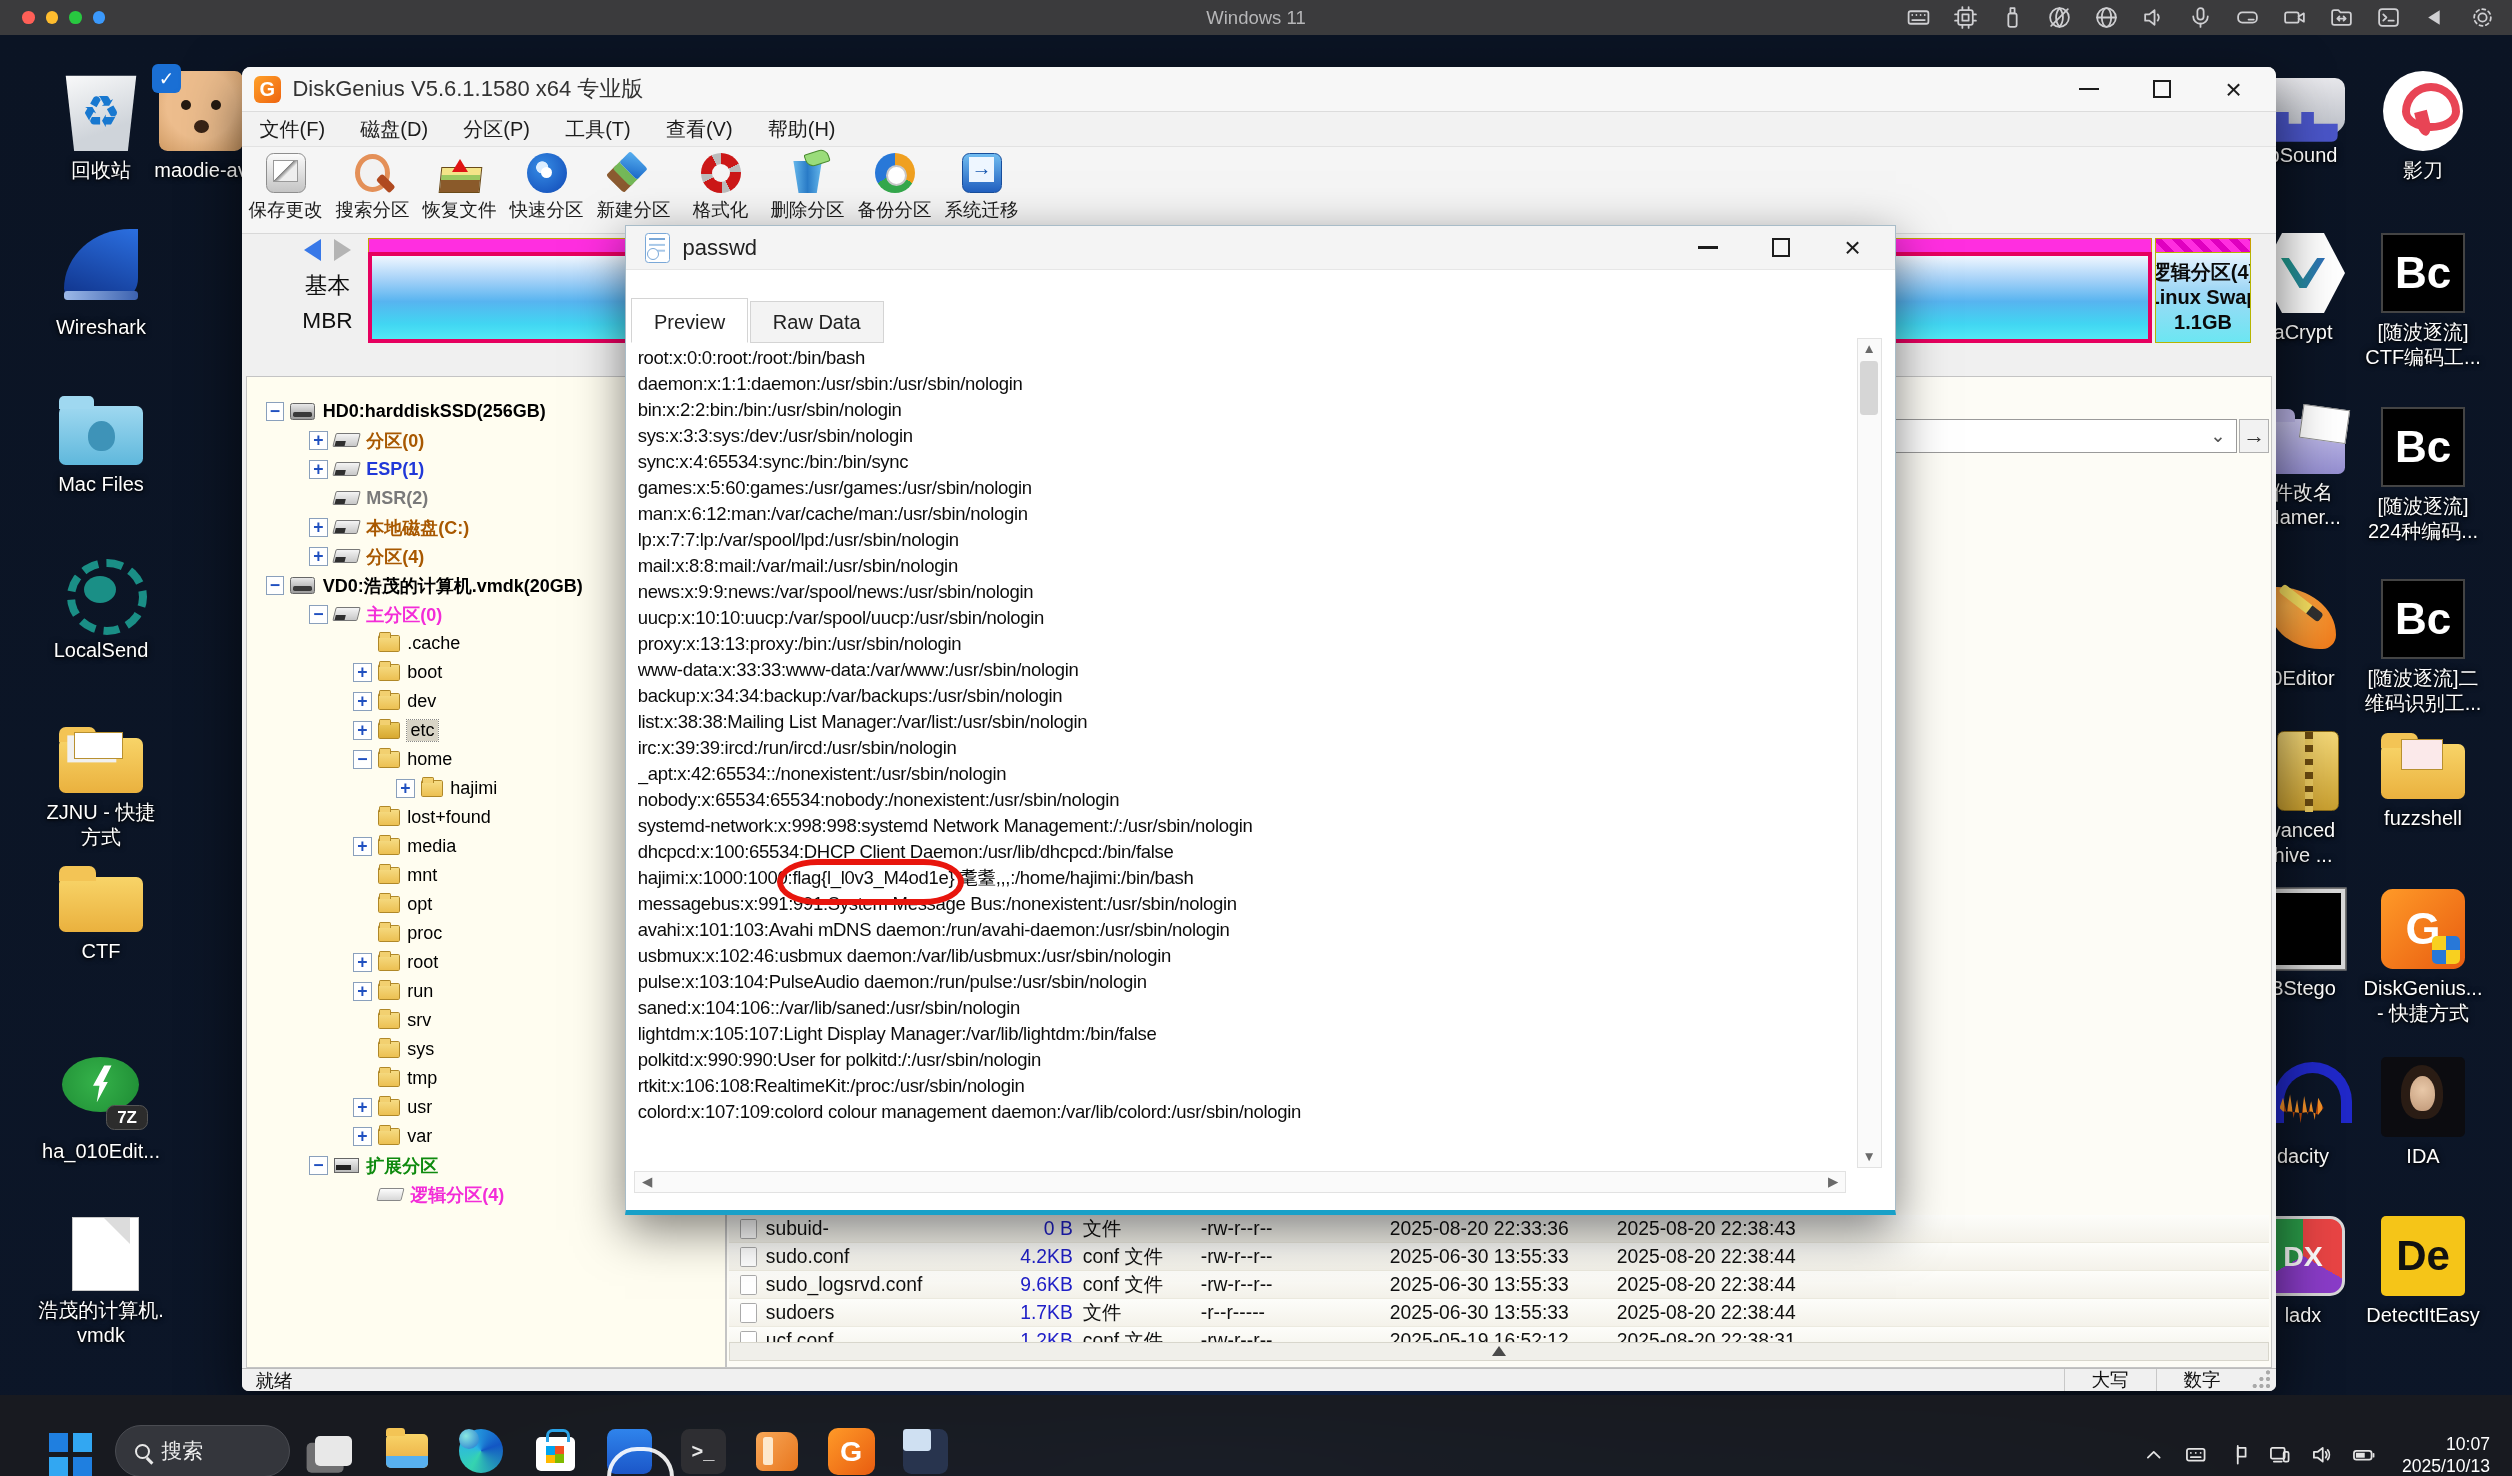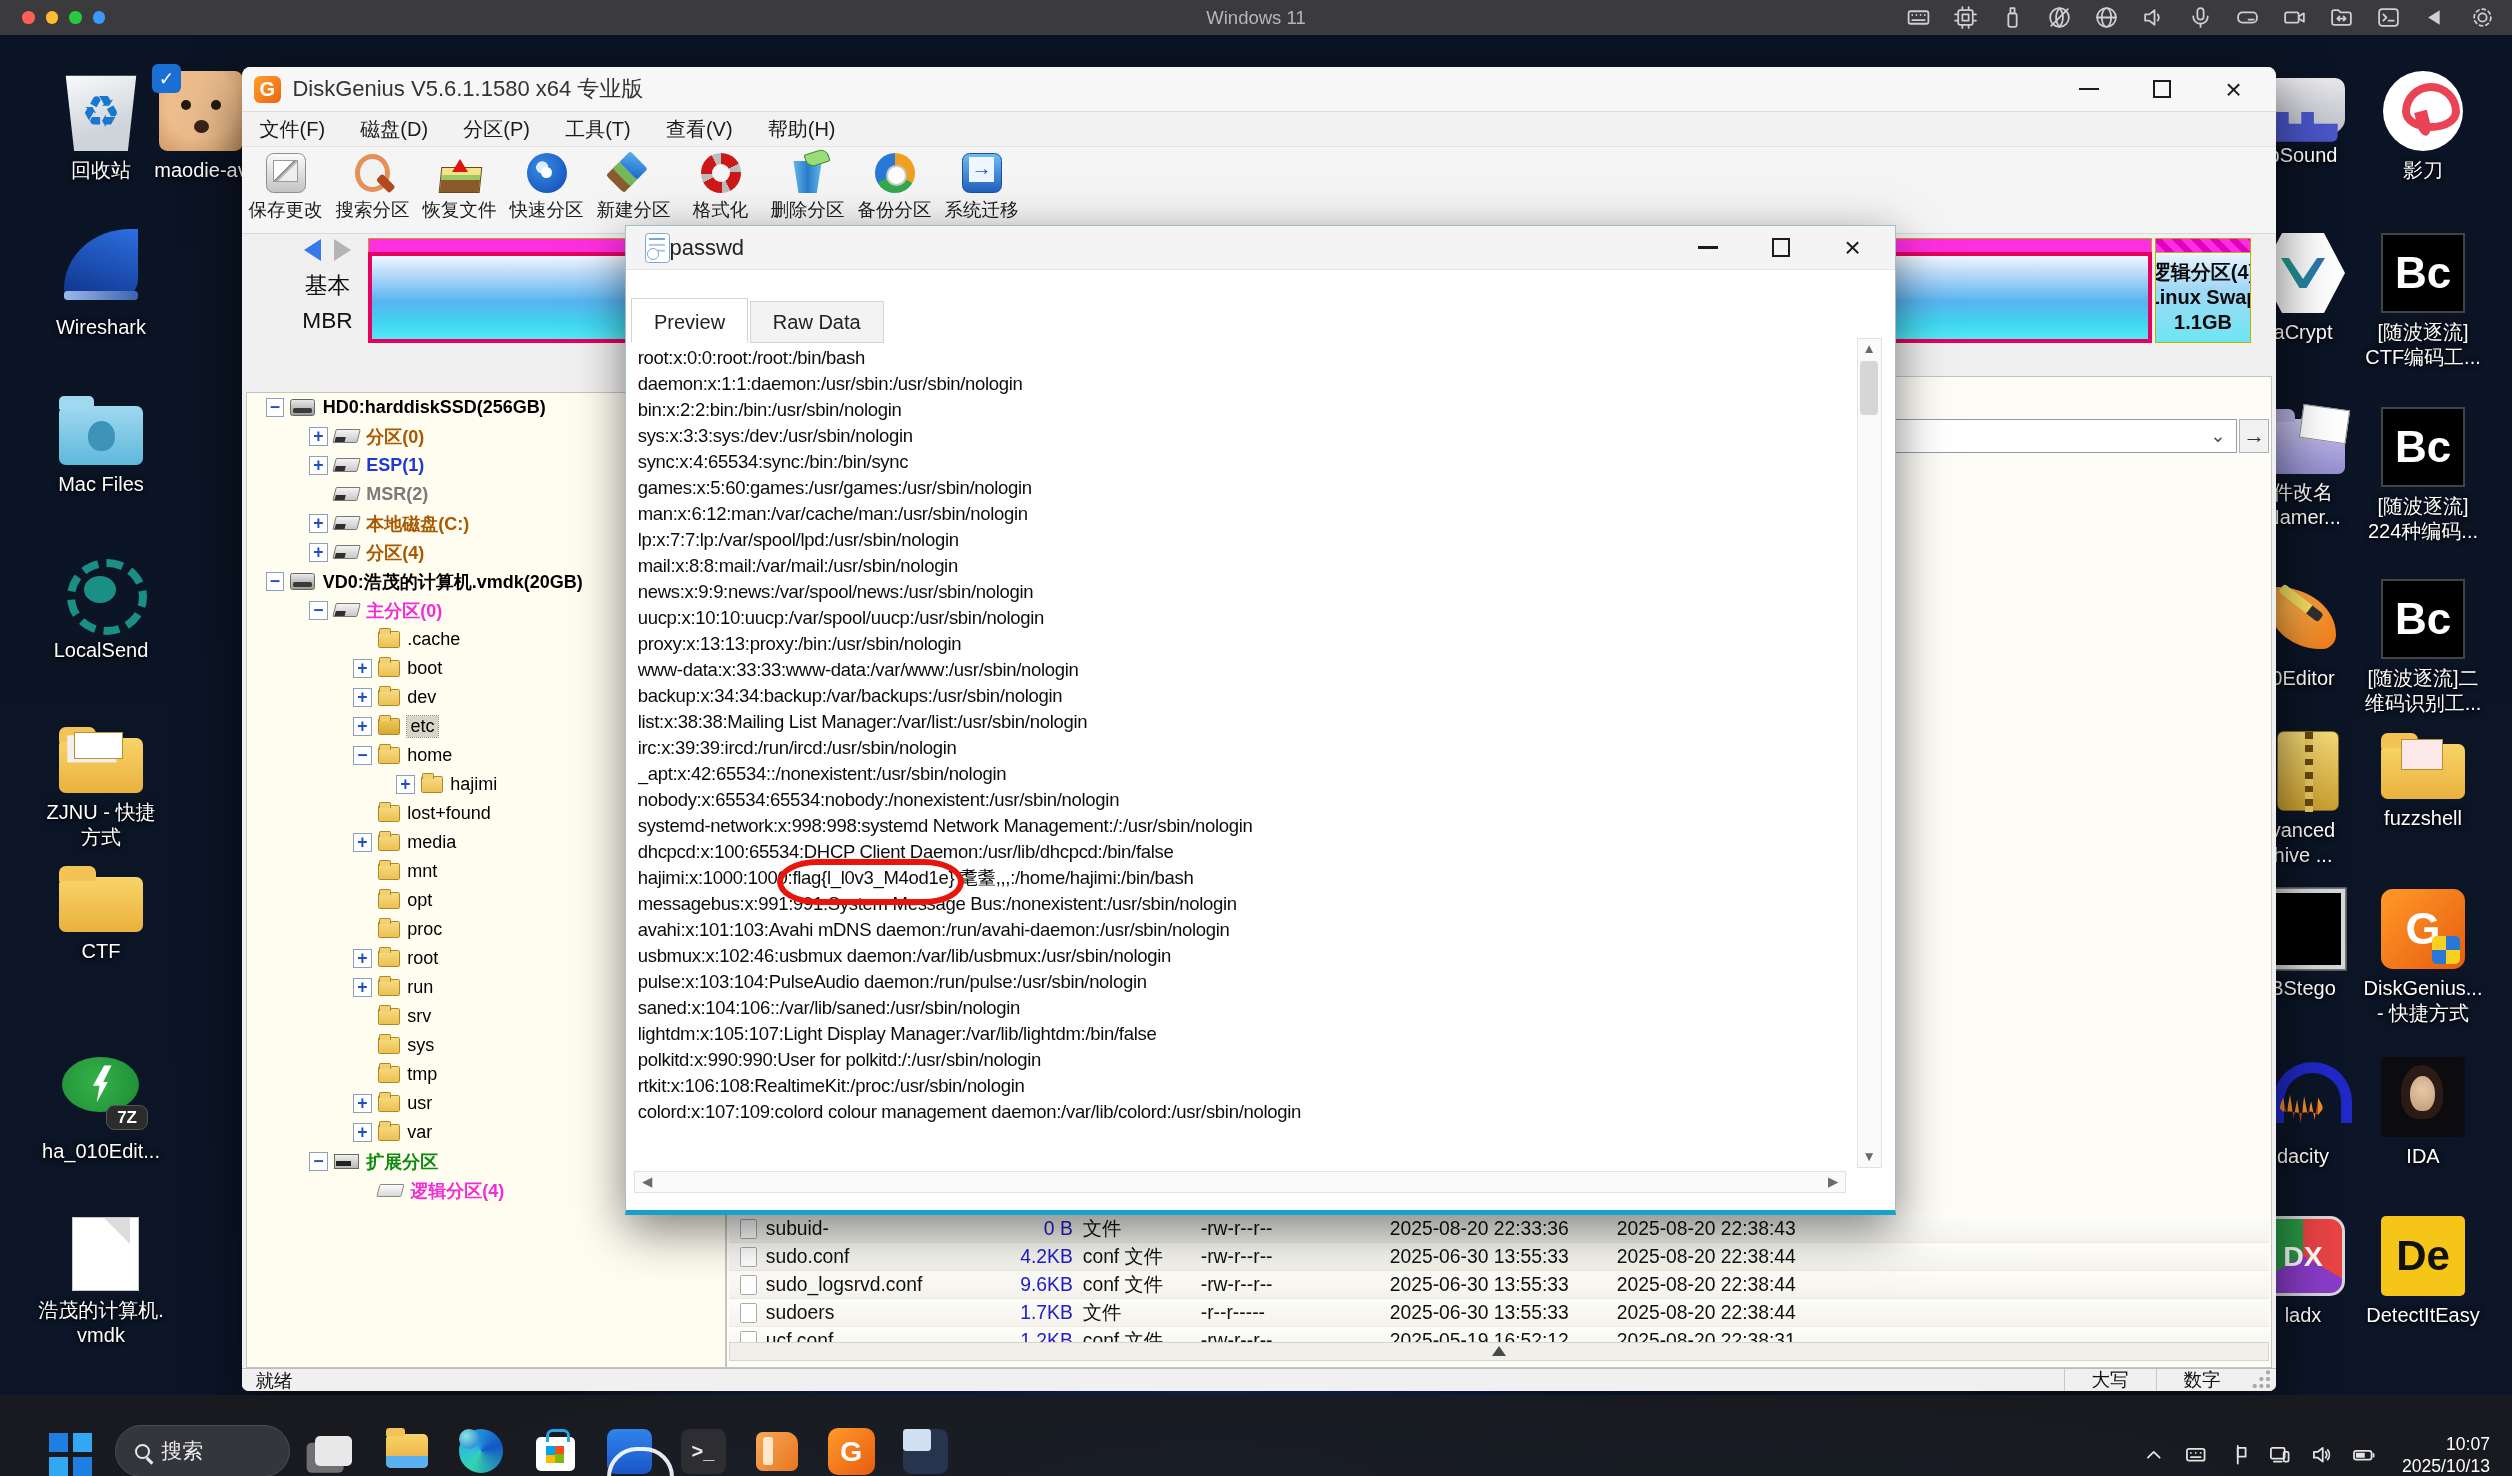--- a/index.html
+++ b/index.html
@@ -138,22 +138,22 @@
   .part-strip{height:14.3px;background:#ff2ee0;border:0.8px solid #c8a000;border-bottom:none;}
   .part-big .part-body{height:91px;border:4.2px solid #e6005f;
     background:linear-gradient(#f0f7ff,#a6d2f8 28%,#57b4f0 55%,#41d6f2 82%,#52e9f5);}
   .part-small{position:absolute;left:1913px;top:1.7px;width:96px;height:106px;}
   .part-small .part-strip{background:repeating-linear-gradient(45deg,#ff2ee0 0 6.7px,#df00c0 6.7px 13.4px);}
   .part-small .part-body{height:91px;border:1.7px solid #b6b400;display:flex;flex-direction:column;align-items:center;justify-content:center;
     background:linear-gradient(#eaf5ff,#a2d8f6 40%,#6ce6f2);font-size:20px;font-weight:bold;color:#0a0a0a;line-height:25px;overflow:hidden;white-space:nowrap;}
   .dg-diskinfo{position:absolute;left:11.7px;top:280px;font-size:21px;color:#101010;white-space:nowrap;}
 
   
-  .dg-tree{position:absolute;left:4.2px;top:325px;width:480px;bottom:22.7px;background:#fffdf0;border:0.8px solid #c4c4c4;
-    overflow:hidden;}
+  .dg-tree{position:absolute;left:4.2px;top:309px;width:480px;bottom:22.7px;background:#fffdf0;border:0.8px solid #c4c4c4;
+    overflow:hidden;padding-top:20px;}
   .trow{height:29px;display:flex;align-items:center;white-space:nowrap;}
   .lv0{padding-left:18.5px;} .lv1{padding-left:62px;} .lv2{padding-left:106px;} .lv3{padding-left:149px;}
   .exp{width:18.5px;height:18.5px;border:0.8px solid #8aa0bc;background:#fff;color:#2050c0;font-size:17.6px;line-height:16px;text-align:center;flex:none;margin-right:5.9px;font-weight:bold;}
   .exp.none{visibility:hidden;}
   .exp.plus::before{content:"+";} .exp.minus::before{content:"−";}
   .ticon{flex:none;margin-right:7.6px;position:relative;}
   .i-hdd{width:25px;height:17px;background:linear-gradient(#e8e8e8,#9a9a9a);border:0.8px solid #666;border-radius:2.5px;}
   .i-hdd::after{content:"";position:absolute;left:1.7px;bottom:1.7px;right:1.7px;height:5px;background:#3a3a3a;border-radius:1.7px;}
   .i-part{width:25px;height:14.3px;background:linear-gradient(#f4f4f4,#c8c8c8);border:0.8px solid #777;border-radius:1.7px;transform:skewX(-14deg);}
   .i-part::after{content:"";position:absolute;left:0.8px;bottom:0.8px;width:10px;height:5px;background:#2f2f2f;}
@@ -200,21 +200,21 @@
     radial-gradient(circle at 20px 10px,#aaa 1.7px,transparent 2.5px),
     radial-gradient(circle at 20px 17px,#aaa 1.7px,transparent 2.5px);}
 
   
   #pw{position:absolute;left:625px;top:225px;width:1271px;height:990px;background:#fff;
     border:0.8px solid #a8bcc8;border-bottom:5px solid #18a0c8;box-shadow:0 15px 46px rgba(0,0,0,.5);z-index:10;}
   .pw-titlebar{height:44px;display:flex;align-items:center;background:#f4f4f4;border-bottom:0.8px solid #e6e6e6;}
   .pw-fileicon{width:25px;height:30px;margin-left:18.5px;border:1.7px solid #7aa8d8;border-radius:3.4px;position:relative;flex:none;background:#fff;}
   .pw-fileicon::before{content:"";position:absolute;left:3.4px;top:4.2px;right:3.4px;height:2.5px;background:#7aa8d8;box-shadow:0 5.9px 0 #a8c8e8,0 11.7px 0 #a8c8e8;}
   .pw-fileicon::after{content:"";position:absolute;left:1.7px;bottom:1.7px;width:10px;height:10px;border:1.7px solid #7aa8d8;border-radius:50%;background:#fff;}
-  .pw-title-text{margin-left:0;font-size:22px;color:#222;}
+  .pw-title-text{margin-left:13px;font-size:22px;color:#222;}
   .pw-tabs{position:absolute;left:5px;top:72px;display:flex;font-size:20px;color:#222;align-items:flex-end;}
   .pw-tab{padding:8.4px 22px;border:0.8px solid #d4d4d4;background:#f3f3f3;margin-right:1.7px;}
   .pw-tab.active{background:#fff;border-bottom-color:#fff;padding-top:11.7px;}
   .pw-content{position:absolute;left:11.7px;top:119px;right:50px;bottom:67px;overflow:hidden;
     font-size:18.5px;letter-spacing:-0.3px;color:#0c0c0c;}
   .pline{height:26px;line-height:26px;white-space:pre;}
   .flag-oval{position:relative;display:inline-block;}
   .flag-oval:empty{display:none;}
   .flag-oval::before{content:"";position:absolute;left:-15px;right:-10px;top:-5.9px;bottom:-14.3px;
     border:6.7px solid #e8150d;border-radius:50px/28.5px;pointer-events:none;}

